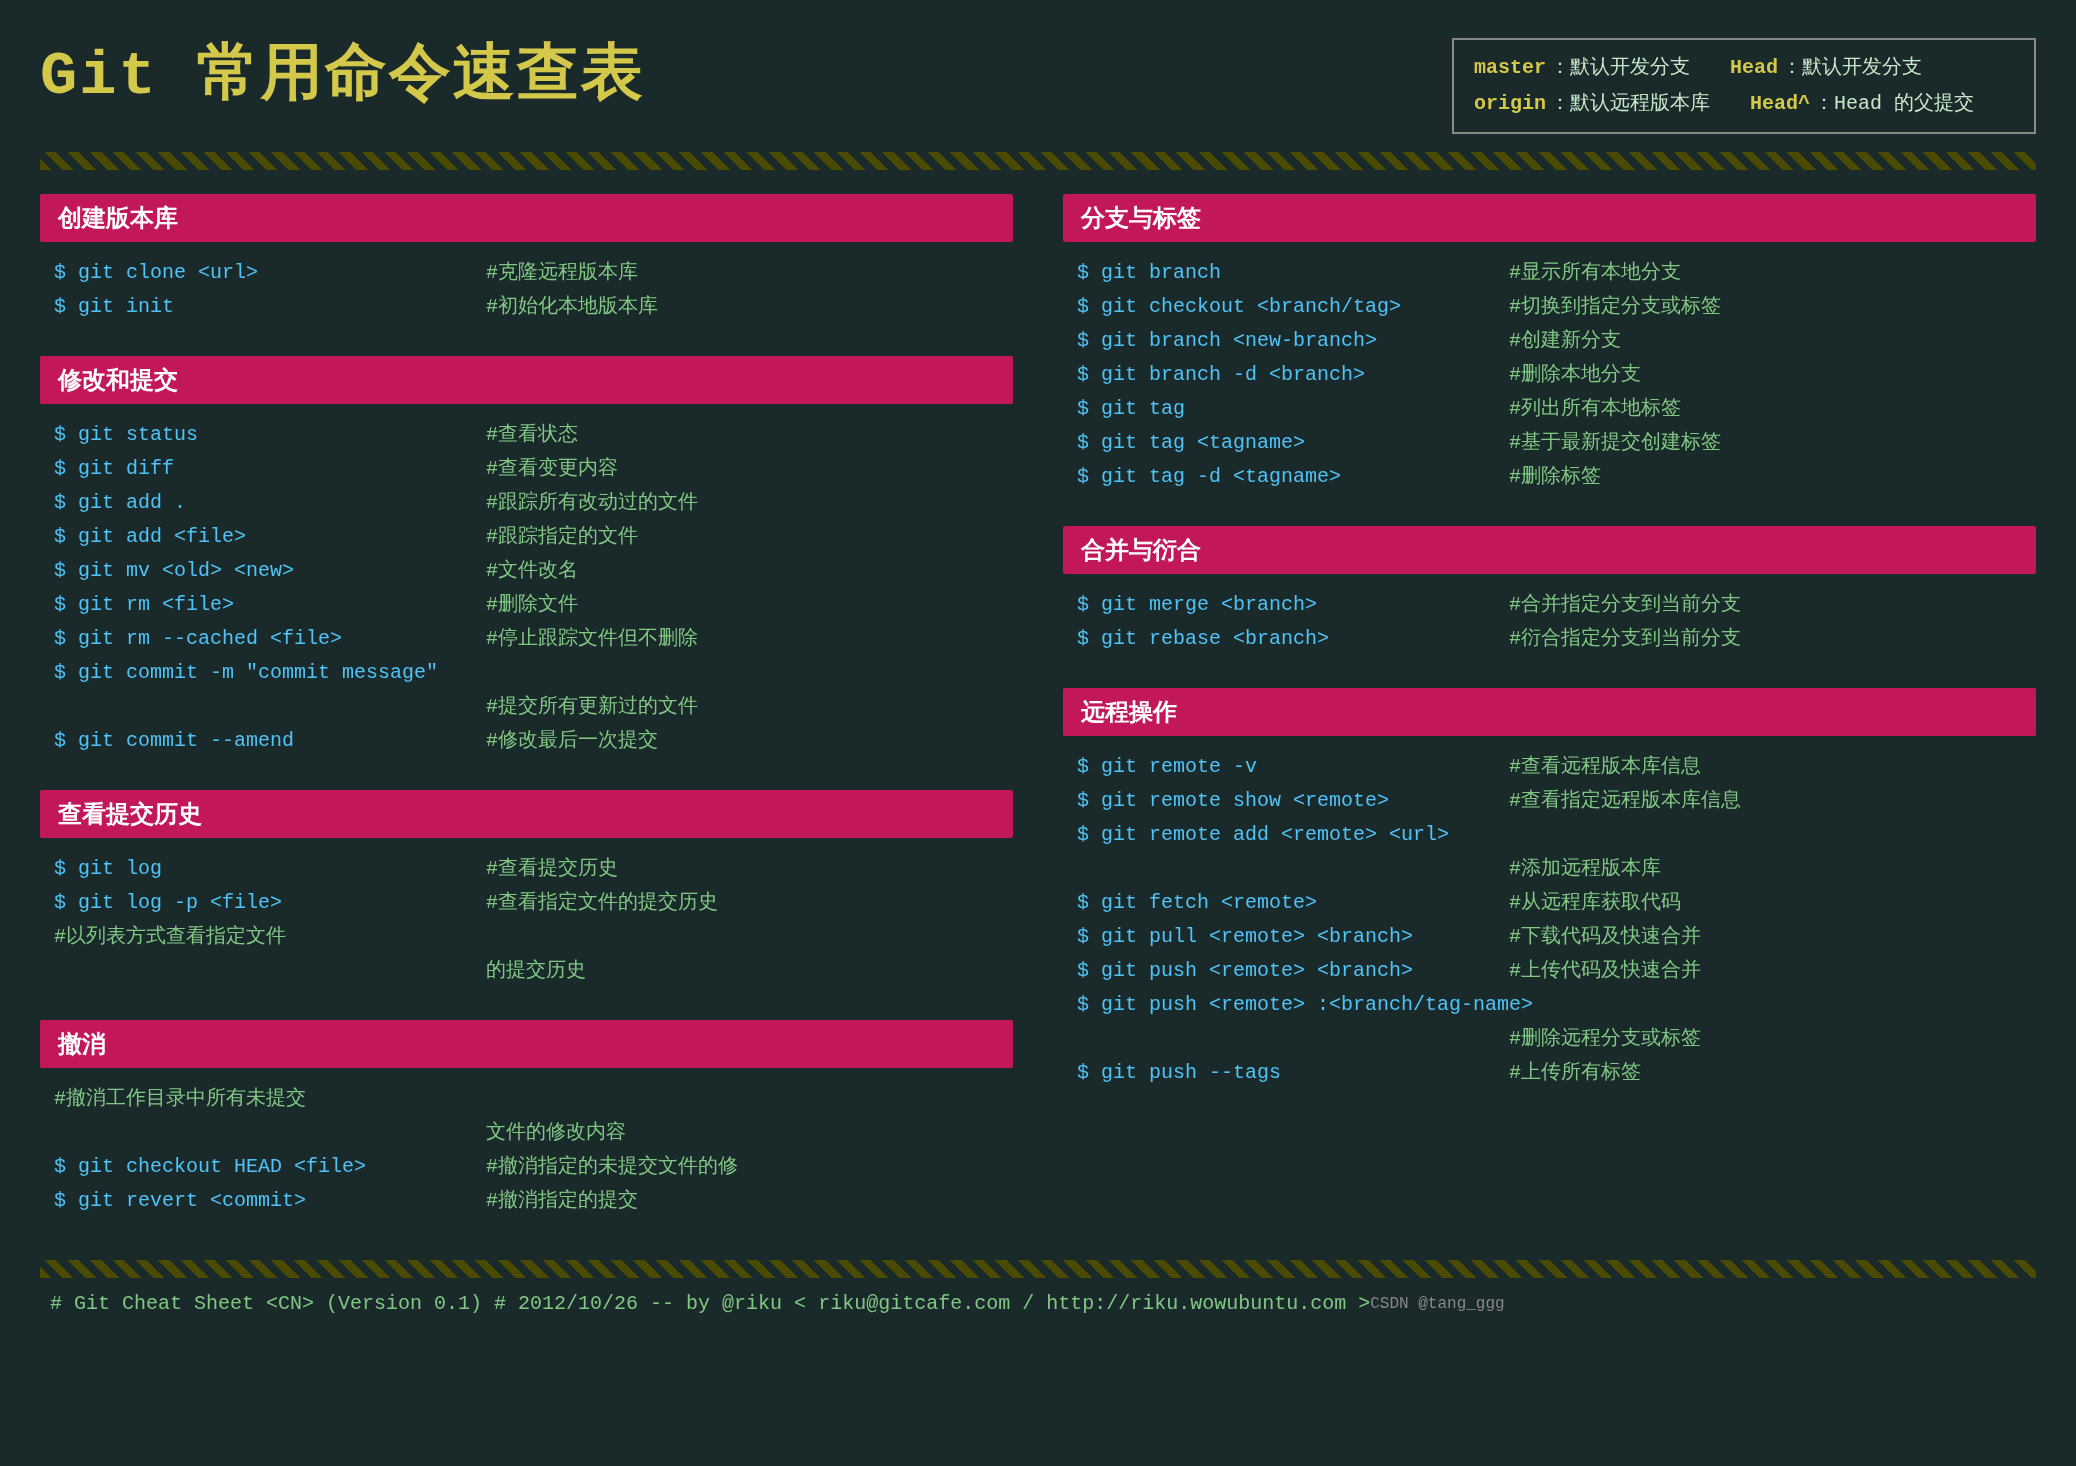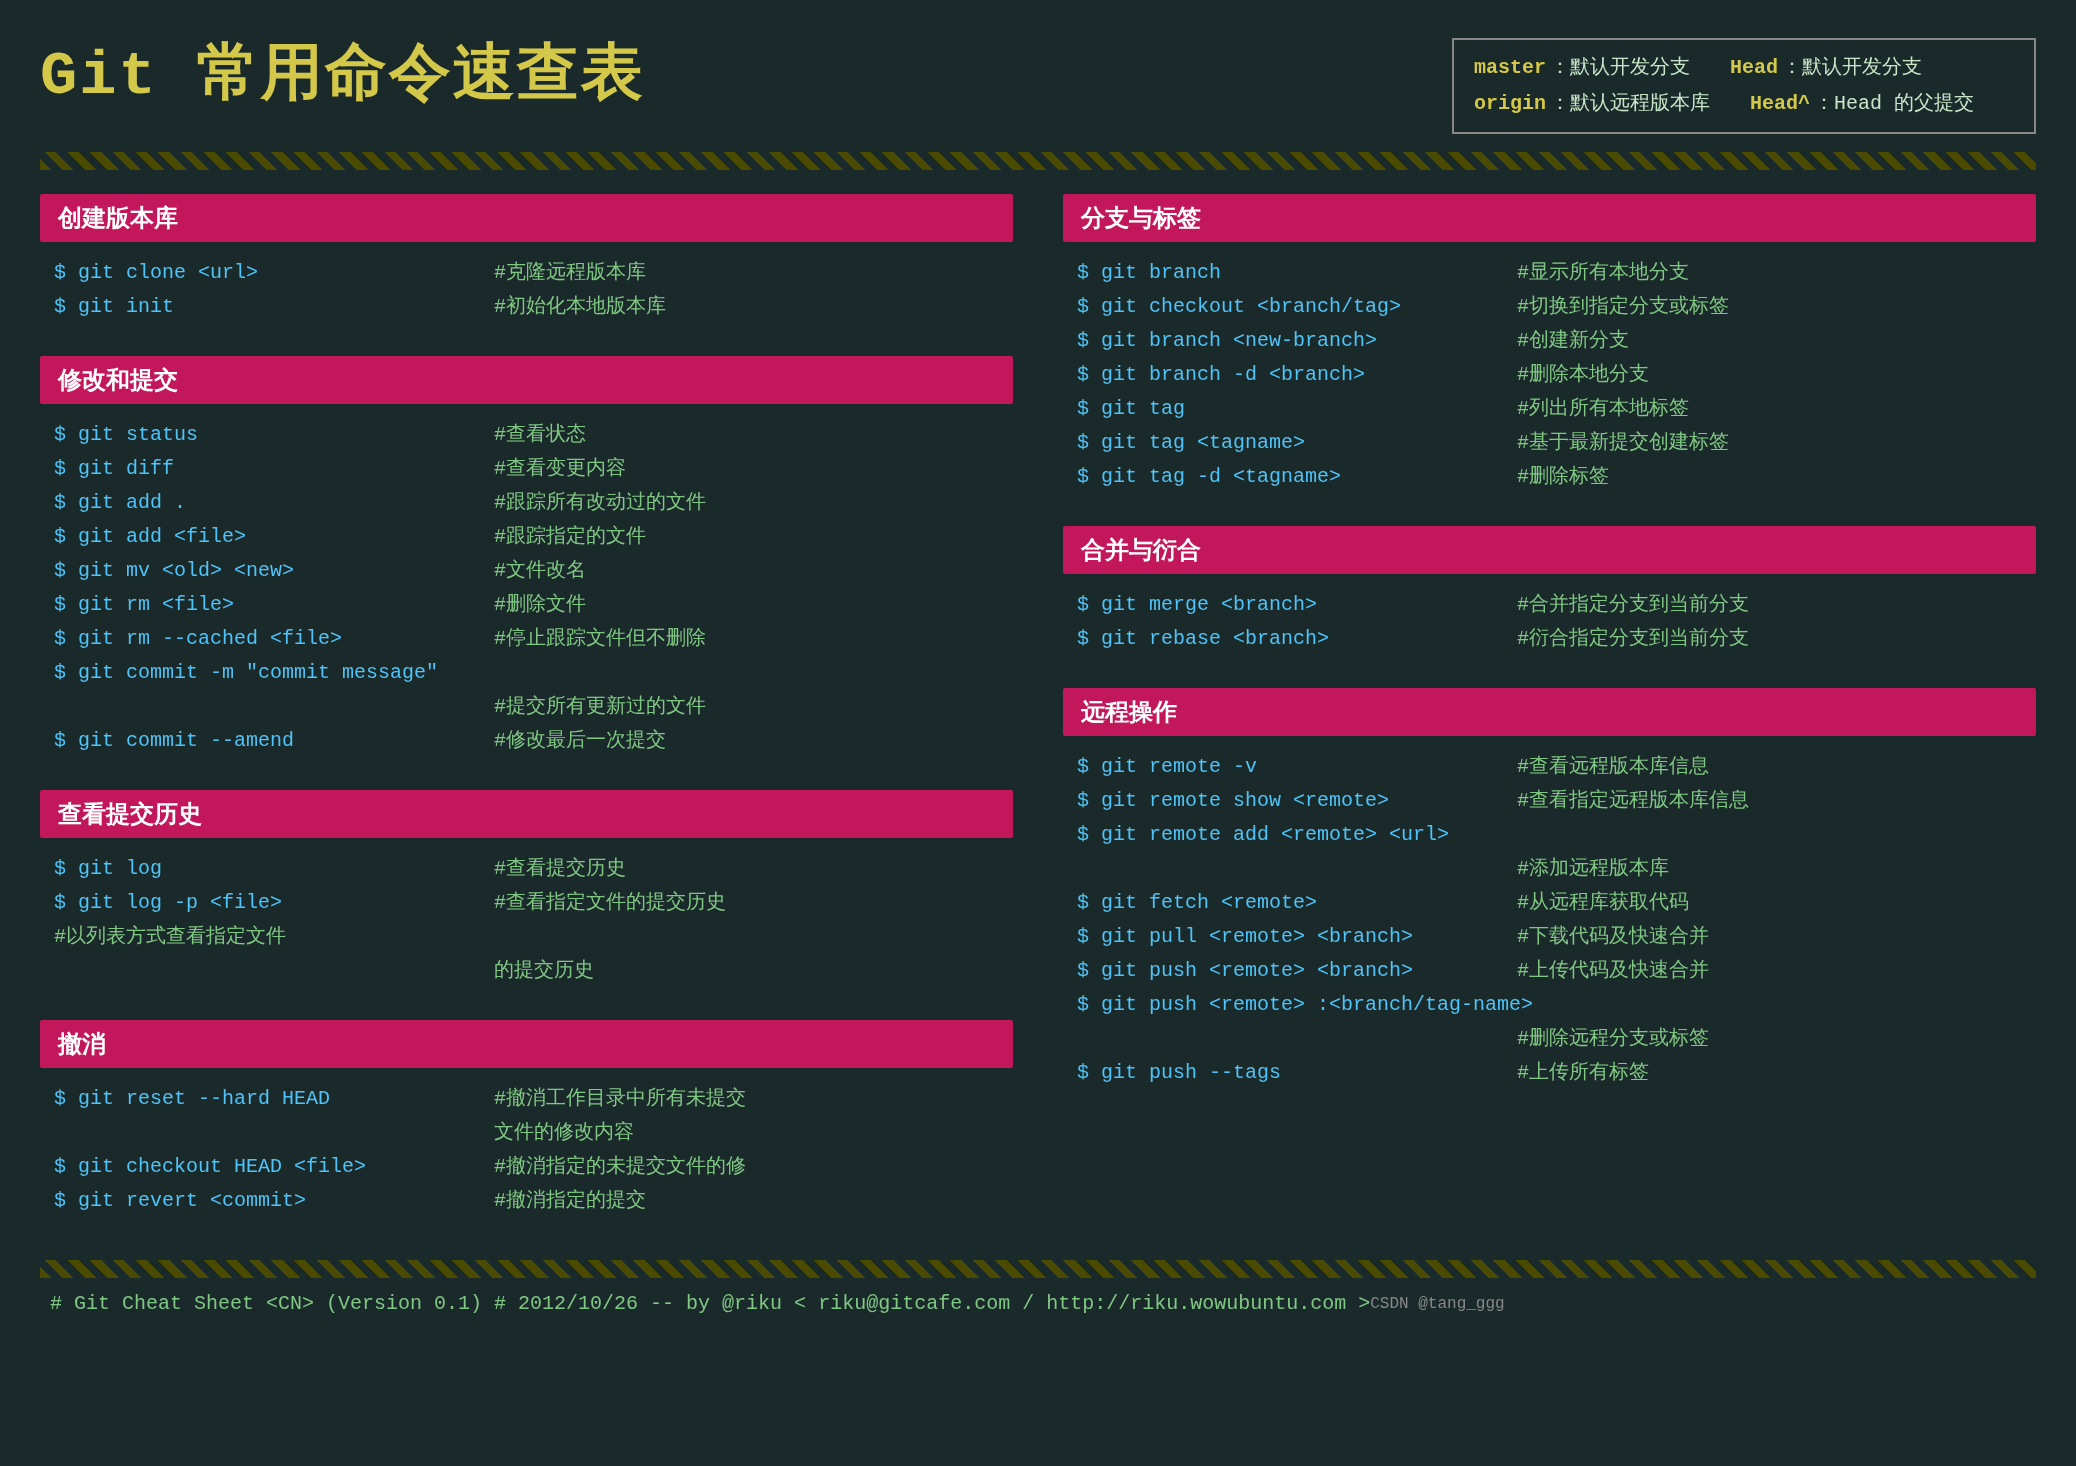--- a/index.html
+++ b/index.html
@@ -75,21 +75,21 @@
       font-weight: bold;
       padding: 8px 18px;
       margin-bottom: 10px;
       border-radius: 2px;
     }
     .section-body {
       padding: 4px 14px;
     }
     .cmd-row {
       display: flex;
-      gap: 20px;
+      gap: 12px;
       line-height: 1.7;
       align-items: center;
     }
     .cmd-text {
       font-size: 20px;
       color: #4fc3f7;
       white-space: pre;
       min-width: 420px;
     }
     .cmd-desc {
@@ -229,21 +229,20 @@
           <span class="cmd-text" style="min-width:420px"></span>
           <span class="cmd-desc">的提交历史</span>
         </div>
       </div>
     </div>
 
     <div class="section">
       <div class="section-header">撤消</div>
       <div class="section-body">
         <div class="cmd-row">
-          <span class="cmd-text">$ git reset --hard HEAD</span>
           <span class="cmd-desc">#撤消工作目录中所有未提交</span>
         </div>
         <div class="cmd-row">
           <span class="cmd-text" style="min-width:420px"></span>
           <span class="cmd-desc">文件的修改内容</span>
         </div>
         <div class="cmd-row">
           <span class="cmd-text">$ git checkout HEAD &lt;file&gt;</span>
           <span class="cmd-desc">#撤消指定的未提交文件的修</span>
         </div>

